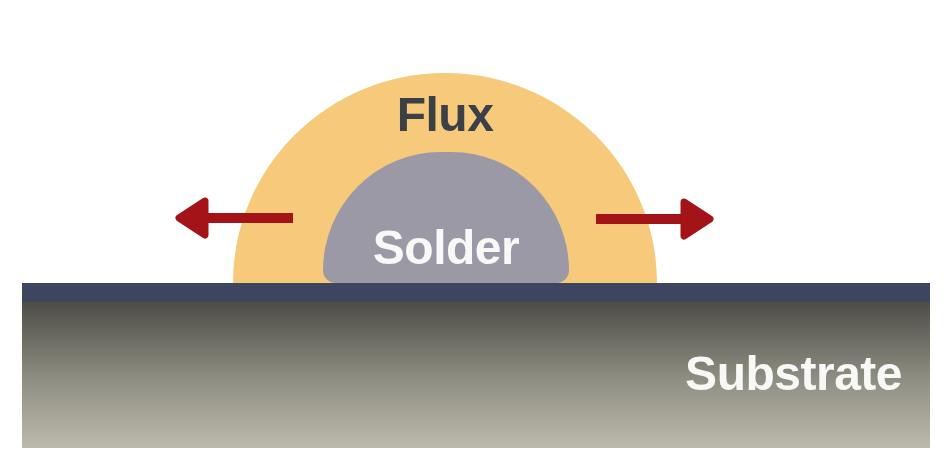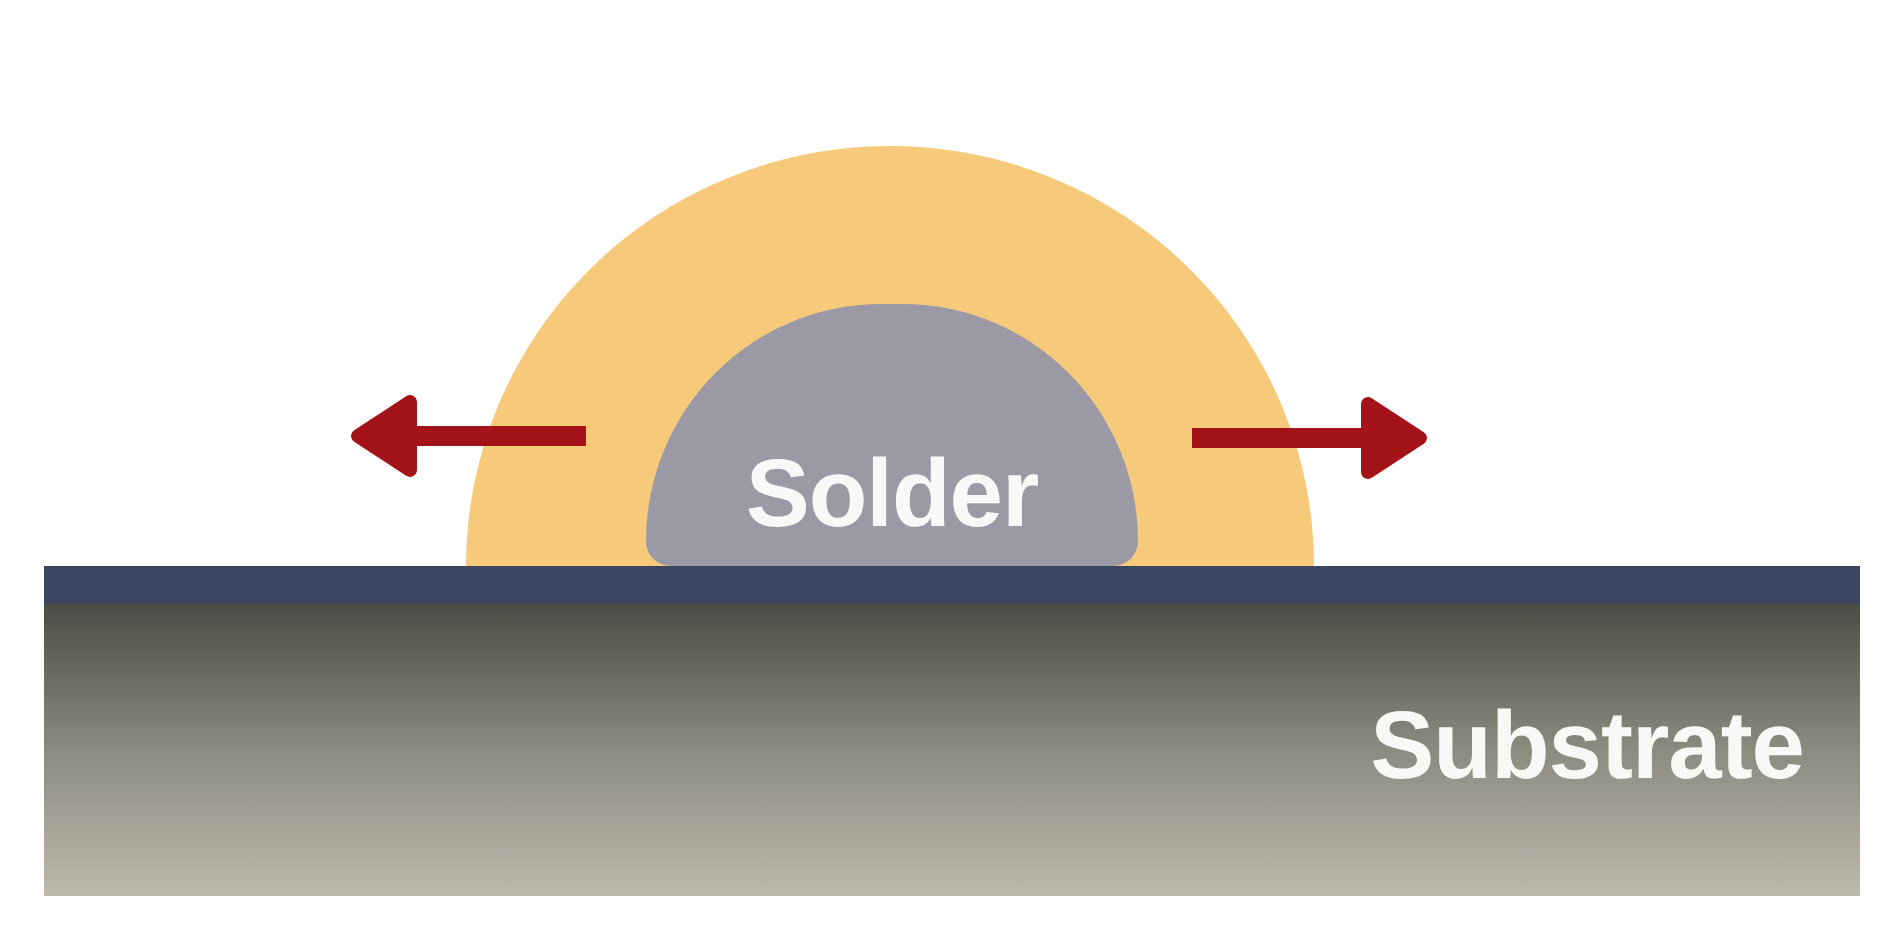--- a/index.html
+++ b/index.html
@@ -103,20 +103,21 @@
 <div id="stage">
 
   <div class="flux-dome"></div>
 
   <div class="solder-dome"></div>
 
   <div class="board-bar"></div>
 
   <div class="substrate-body"></div>
 
+  <div class="label flux-label">Flux</div>
 
   <div class="label solder-label">Solder</div>
 
   <div class="label substrate-label">Substrate</div>
 
   <div class="arrow arrow-left">
     <svg width="126" height="44" viewBox="0 0 126 44" aria-hidden="true">
       <line x1="33" y1="22" x2="122" y2="22" stroke-width="10"></line>
       <path d="M34 5 L8 22 L34 39 Z" stroke-width="7" stroke-linejoin="round"></path>
     </svg>

